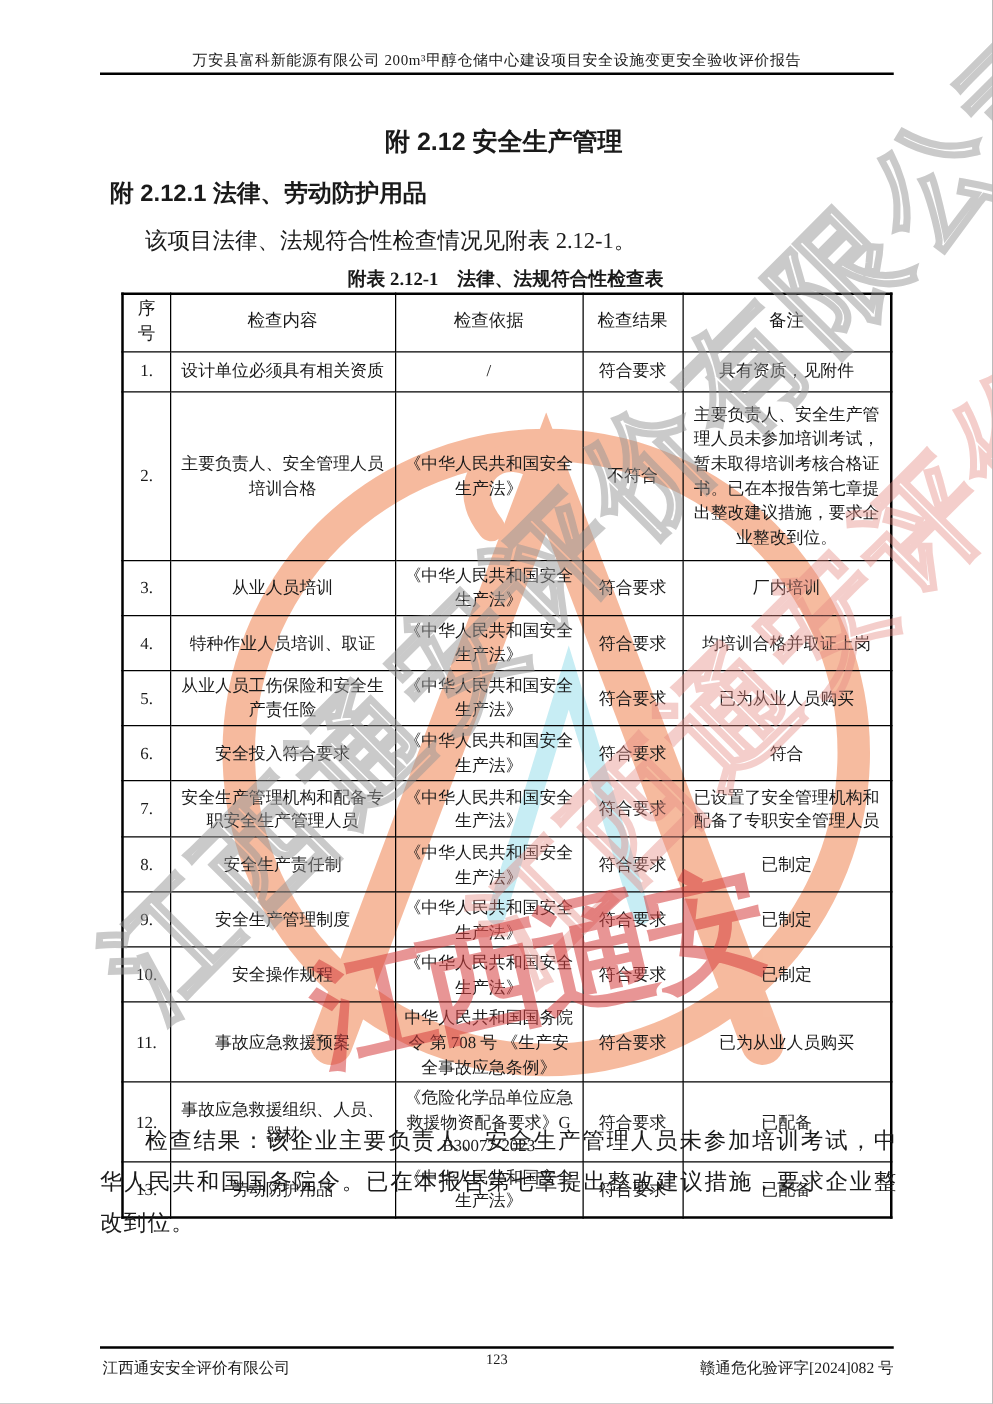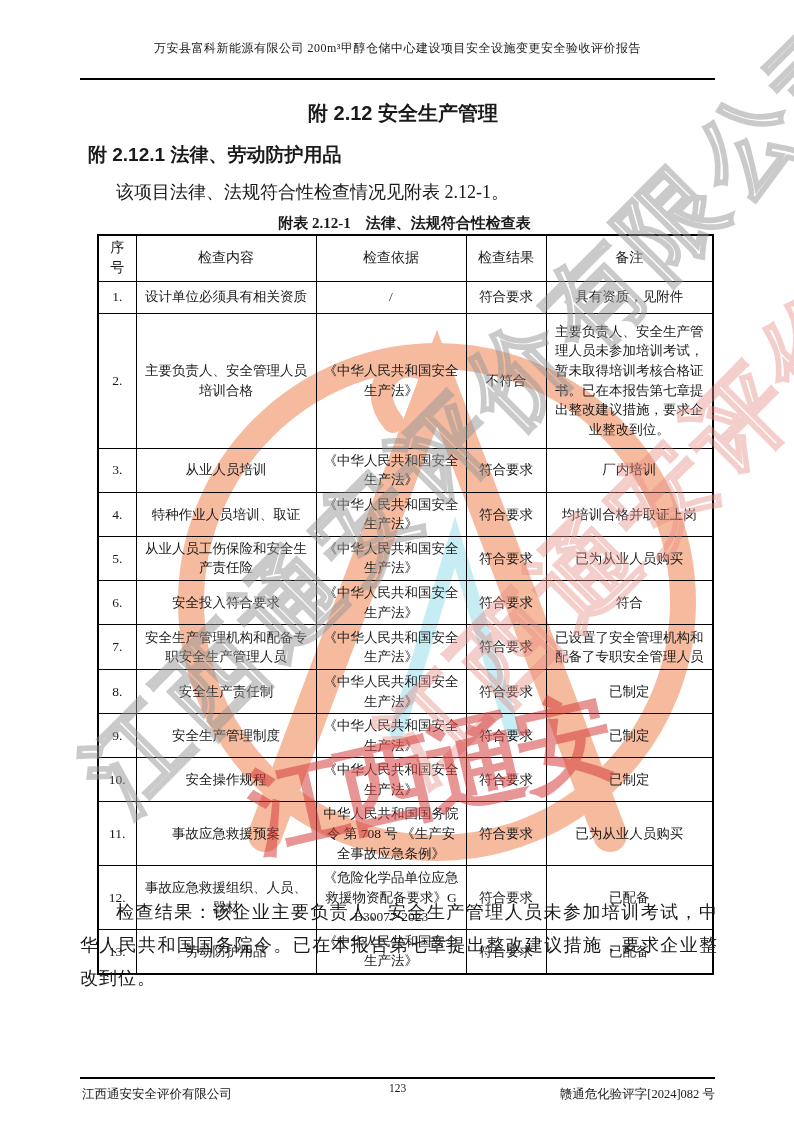--- a/index.html
+++ b/index.html
@@ -5,21 +5,21 @@
   html,body{margin:0;padding:0;background:#888;}
   .page{
     position:relative;width:794px;height:1123px;margin:0 auto;
     background:#ffffff;overflow:hidden;
     font-family:"Liberation Serif", serif;color:#1a1a1a;
   }
   
   .running-header{
     position:absolute;left:80px;top:40px;width:635px;
     text-align:center;font-size:12px;letter-spacing:0.5px;
-    padding-bottom:21px;border-bottom:2px solid #000;
+    padding-bottom:1px;border-bottom:2px solid #000;
   }
   
   .h1{
     position:absolute;left:88px;top:100px;width:630px;
     font-family:"Liberation Sans", sans-serif;font-weight:bold;font-size:20px;text-align:center;
   }
   .h2{
     position:absolute;left:88px;top:142px;width:630px;
     font-family:"Liberation Sans", sans-serif;font-weight:bold;font-size:19px;
   }

